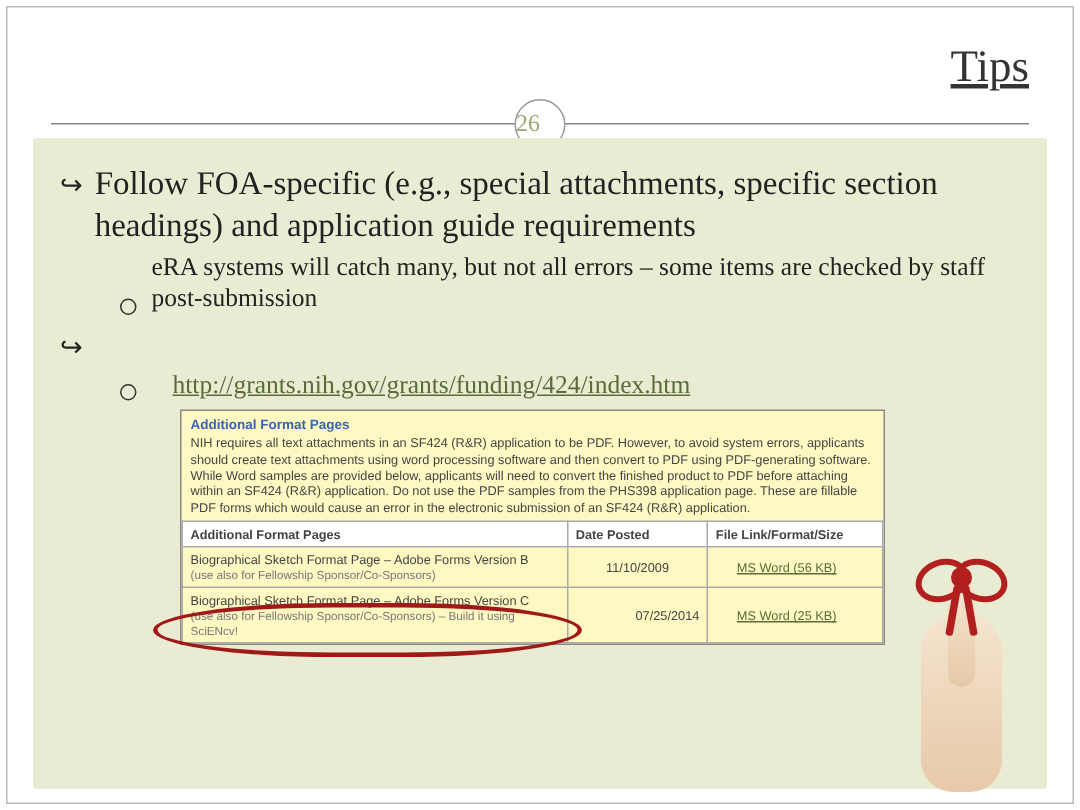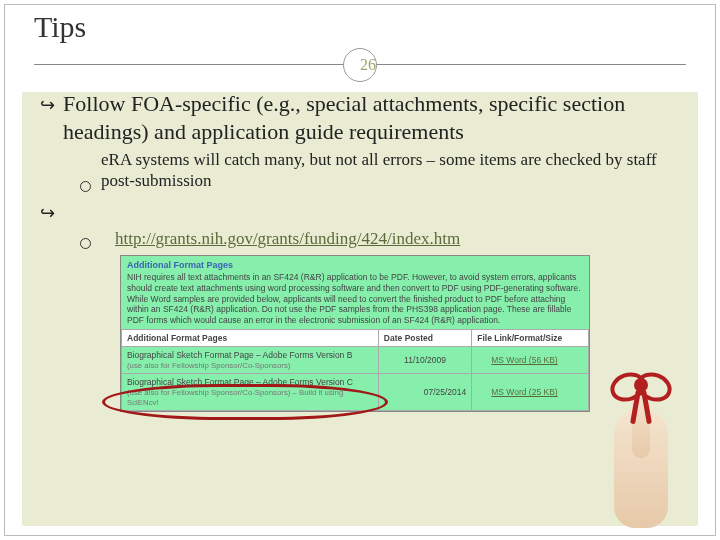--- a/index.html
+++ b/index.html
@@ -12,25 +12,26 @@
     color: #222;
     position: relative;
     overflow: hidden;
   }
   .slide {
     position: absolute;
     inset: 0;
     padding: 10px 34px 10px 34px;
   }
   .title {
-    text-align: left;
+    text-align: right;
     font-size: 30px;
     font-weight: 400;
-    margin: 0 0 4px 0;
+    margin: 18px 0 4px 0;
     color: #333;
+    text-decoration: underline;
   }
   .rule-wrap {
     position: relative;
     height: 34px;
     margin-bottom: 8px;
   }
   .rule {
     position: absolute;
     left: 0; right: 0;
     top: 16px;
@@ -42,21 +43,21 @@
     left: 50%;
     top: 0;
     transform: translateX(-50%);
     width: 32px; height: 32px;
     border: 1px solid #999;
     border-radius: 50%;
     background: #fff;
     color: #9aa96f;
     font-size: 16px;
     line-height: 32px;
-    text-align: right;
+    text-align: left;
   }
   .olive-panel {
     position: absolute;
     left: 22px;
     right: 22px;
     top: 92px;
     bottom: 14px;
     background: #e9ecd2;
     border-radius: 2px;
   }
@@ -97,21 +98,21 @@
     text-decoration: underline;
     margin-left: 14px;
   }
   .shot-wrap {
     position: relative;
     margin: 6px 0 0 80px;
     width: 470px;
   }
   .shot {
     border: 1px solid #888;
-    background: #86efac;
+    background: #fef9c3;
     font-family: Arial, sans-serif;
     font-size: 8.5px;
     color: #444;
   }
   .shot .hdr {
     color: #3b63b5;
     font-weight: bold;
     font-size: 9px;
     padding: 4px 6px 2px 6px;
   }

